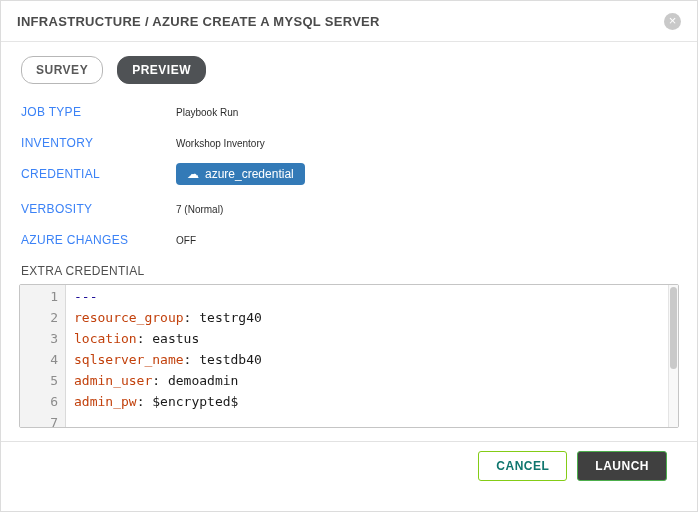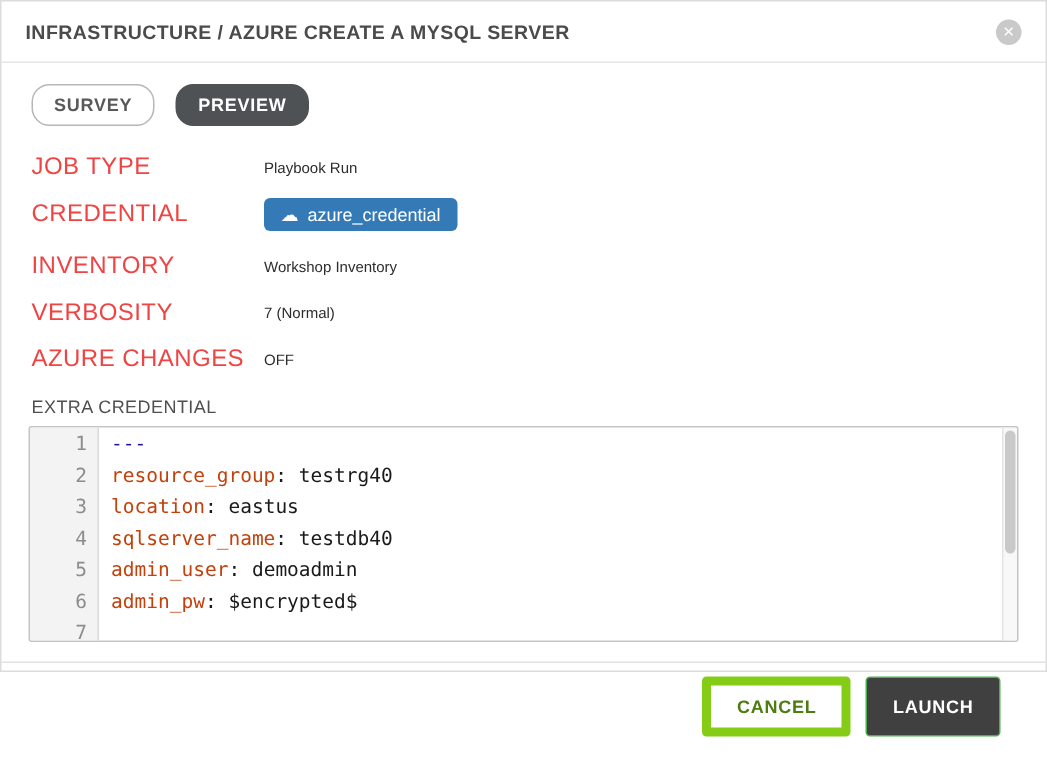--- a/index.html
+++ b/index.html
@@ -4,21 +4,21 @@
 <style>
   * { box-sizing: border-box; }
   html, body { margin: 0; padding: 0; }
   body {
     width: 698px; height: 512px; overflow: hidden;
     background: #ffffff;
     font-family: "Liberation Sans", sans-serif;
     color: #333;
   }
   .modal {
-    width: 698px; height: 448px;
+    width: 698px; height: 512px;
     background: #fff;
     border: 1px solid #dcdcdc;
     position: relative;
   }
   
   .modal-header {
     display: flex; align-items: center; justify-content: space-between;
     padding: 12px 16px 11px 16px;
     border-bottom: 1px solid #e5e5e5;
   }
@@ -39,21 +39,21 @@
     padding: 6px 14px; border-radius: 12px; cursor: pointer;
   }
   .tab-inactive { background: #ffffff; border: 1px solid #b7b7b7; color: #595959; }
   .tab-active   { background: #4f5255; border: 1px solid #4f5255; color: #ffffff; }
   
   .details { margin: 17px 20px 0 20px; }
   .detail-row { display: flex; align-items: center; margin-bottom: 9px; min-height: 22px; }
   .detail-row.has-badge { margin-bottom: 13px; }
   .detail-label {
     width: 155px; flex-shrink: 0;
-    font-size: 16px; color: #ef4444; letter-spacing: 0.3px;
+    font-size: 12px; color: #3b82f6; letter-spacing: 0.3px;
   }
   .detail-value { font-size: 10px; color: #2d2d2d; }
   .badge {
     display: inline-flex; align-items: center; gap: 6px;
     background: #337ab7; color: #fff;
     font-size: 12px; padding: 4px 11px; border-radius: 4px;
     cursor: pointer;
   }
   .badge .cloud { font-size: 12px; line-height: 1; }
   
@@ -86,21 +86,21 @@
     background: #c9c9c9; border-radius: 4px;
   }
   
   .footer-divider { border-top: 1px solid #e2e2e2; margin-top: 13px; }
   .footer { display: flex; justify-content: flex-end; gap: 10px; padding: 9px 30px 0 30px; }
   .btn {
     font-size: 12px; font-weight: bold; letter-spacing: 0.5px;
     padding: 7px 17px; border-radius: 3px; cursor: pointer;
     font-family: "Liberation Sans", sans-serif;
   }
-  .btn-cancel { background: #ffffff; border: 6px solid #84cc16; color: #4d7c0f; }
+  .btn-cancel { background: #ffffff; border: 1px solid #84cc16; color: #0f766e; }
   .btn-launch { background: #404040; border: 1px solid #4cae4c; color: #ffffff; }
 </style>
 </head>
 <body>
 
 <div class="modal">
 
   <div class="modal-header">
     <div class="modal-title">INFRASTRUCTURE / AZURE CREATE A MYSQL SERVER</div>
     <div class="close-btn">×</div>
@@ -111,33 +111,33 @@
     <div class="tab tab-active">PREVIEW</div>
   </div>
 
   <div class="details">
     <div class="detail-row">
       <div class="detail-label">JOB TYPE</div>
       <div class="detail-value">Playbook Run</div>
 
     </div>
 
+    <div class="detail-row">
+      <div class="detail-label">INVENTORY</div>
+      <div class="detail-value">Workshop Inventory</div>
+
+    </div>
+
     <div class="detail-row has-badge">
       <div class="detail-label">CREDENTIAL</div>
 
       <div class="badge">
         <span class="cloud">☁</span>
         <span>azure_credential</span>
       </div>
-    </div>
-
-    <div class="detail-row">
-      <div class="detail-label">INVENTORY</div>
-      <div class="detail-value">Workshop Inventory</div>
-
     </div>
 
     <div class="detail-row">
       <div class="detail-label">VERBOSITY</div>
       <div class="detail-value">7 (Normal)</div>
 
     </div>
 
     <div class="detail-row">
       <div class="detail-label">AZURE CHANGES</div>

